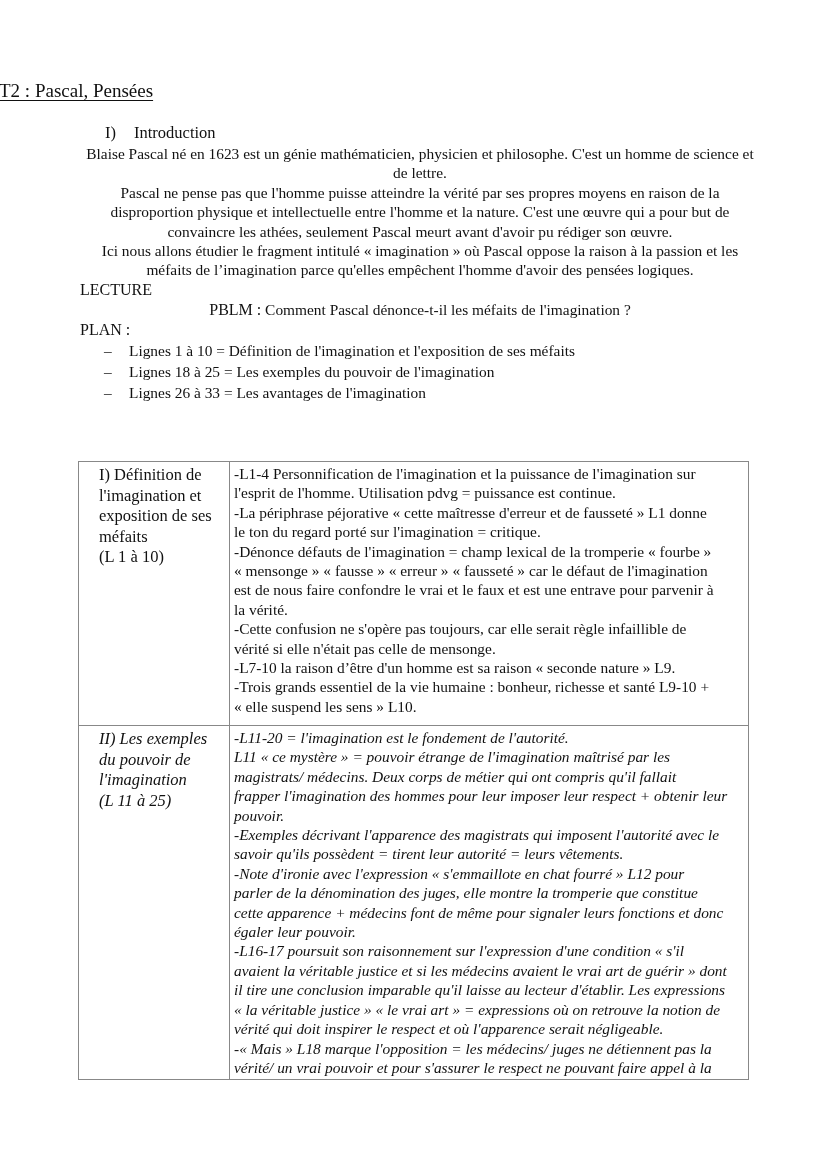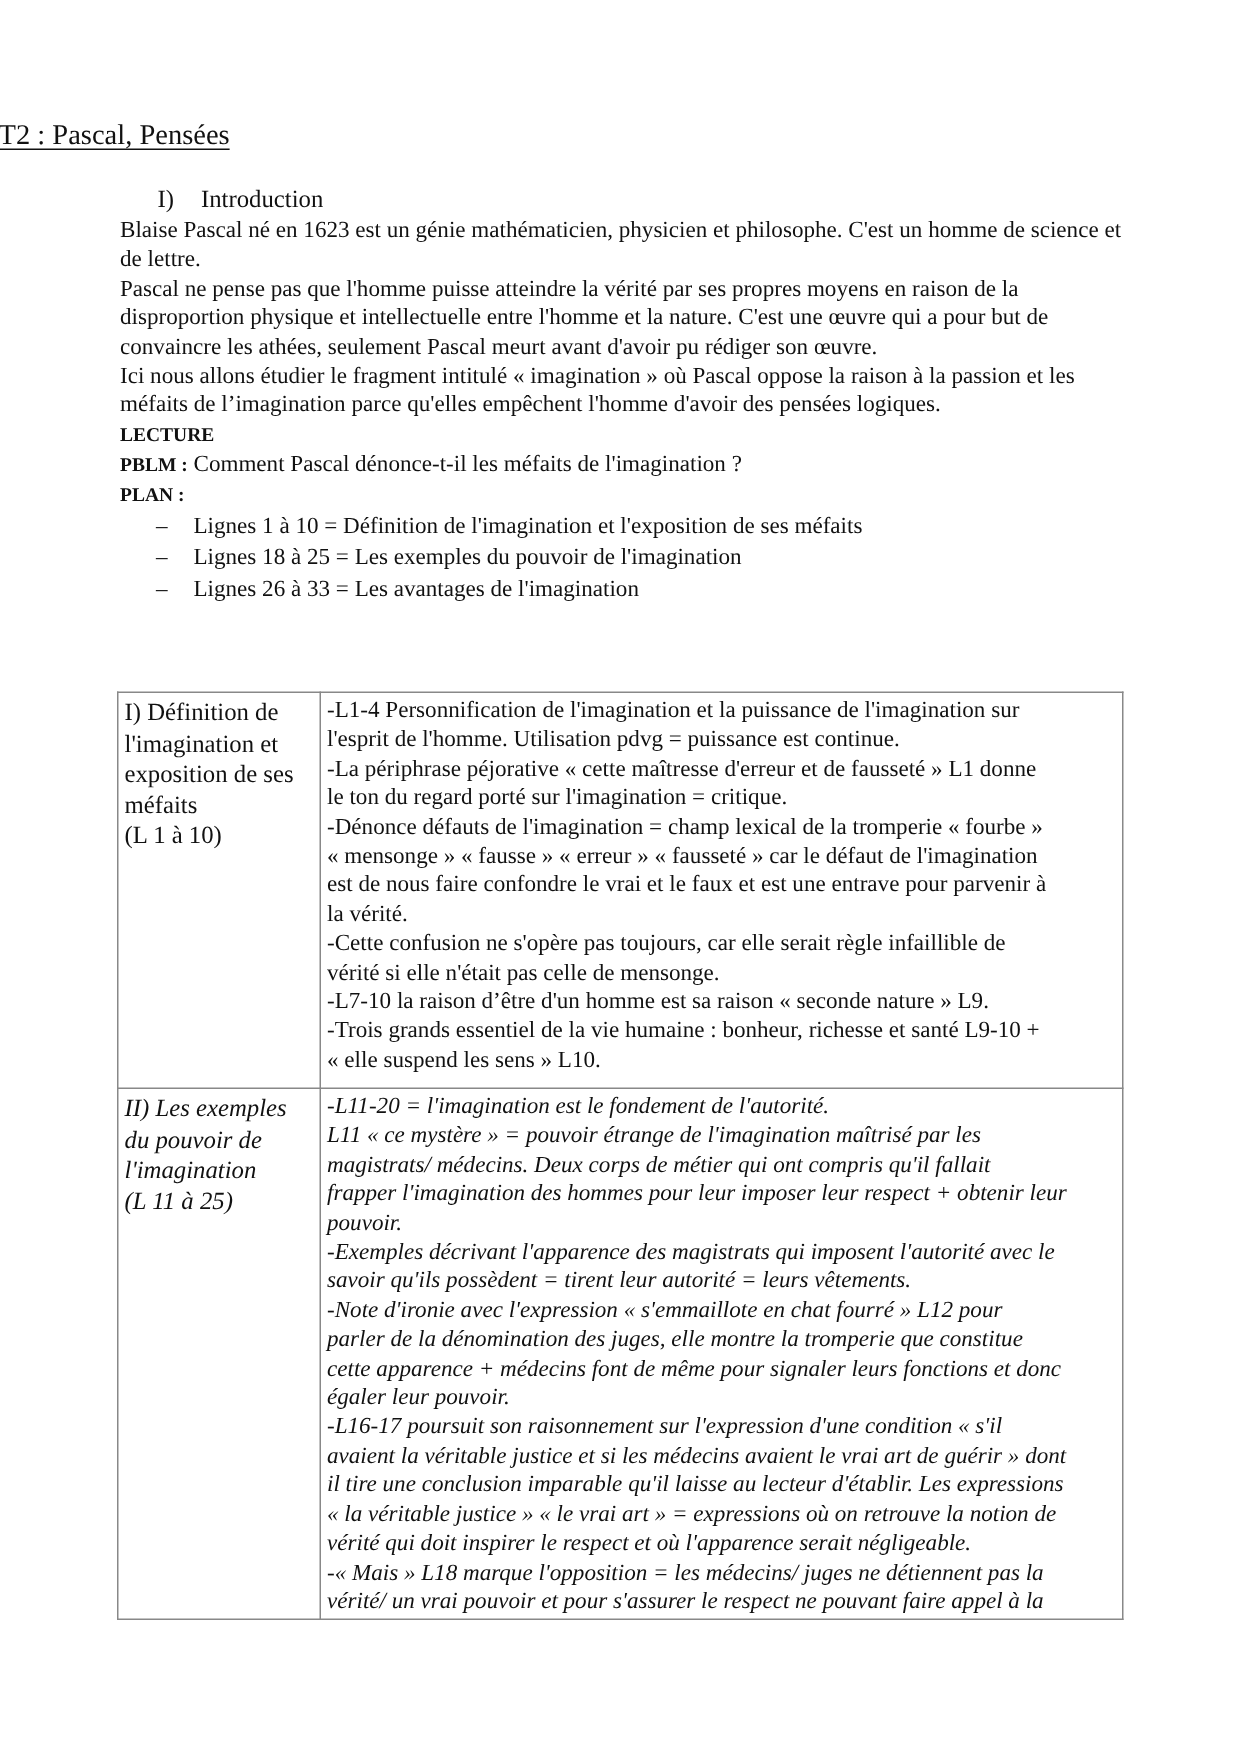--- a/index.html
+++ b/index.html
@@ -10,30 +10,30 @@
   }
   .page { position: absolute; left: 0; top: 0; width: 828px; height: 1171px; }
   .title {
     position: absolute; top: 80px; left: 0; width: 828px; text-align: left;
     font-size: 19px; text-decoration: underline; text-underline-offset: 3px;
     transform: translateX(-1px);
   }
   .content { position: absolute; left: 80px; top: 120px; width: 680px; font-size: 15.4px; line-height: 19.4px; }
   .h1 { font-weight: normal; font-size: 16.5px; padding-left: 25px; line-height: 22px; }
   .h1 .num { display: inline-block; width: 29px; }
-  p { margin: 0; }
-  .label-big { font-weight: bold; font-size: 13px; line-height: 20px; }
+  p { margin: 0; text-align: center; }
+  .label-big { font-weight: normal; font-size: 16px; line-height: 20px; }
   ul.plan { list-style: none; margin: 0; padding: 0 0 0 24px; }
   ul.plan li { position: relative; padding-left: 25px; line-height: 21px; }
   ul.plan li .dash { position: absolute; left: 0; top: 0; }
   table.analyse {
     position: absolute; left: 78px; top: 461px; width: 671px;
     border-collapse: collapse; font-size: 15.4px; line-height: 19.4px;
   }
-  table.analyse td { border: 1px solid #888888; vertical-align: top; padding: 2px 3px 2px 4px; }
+  table.analyse td { border: 1px solid #888888; vertical-align: top; padding: 2px 3px 2px 20px; }
   table.analyse td.left { width: 127px; font-size: 16.5px; line-height: 20.5px; padding-top: 3px; }
   table.analyse td.right { padding-left: 4px; }
   .row1 td { height: 258px; }
   .row2 td { height: 345px; font-style: italic; }
   .line { display: block; }
 </style>
 </head>
 <body>
 
 <div class="page">

